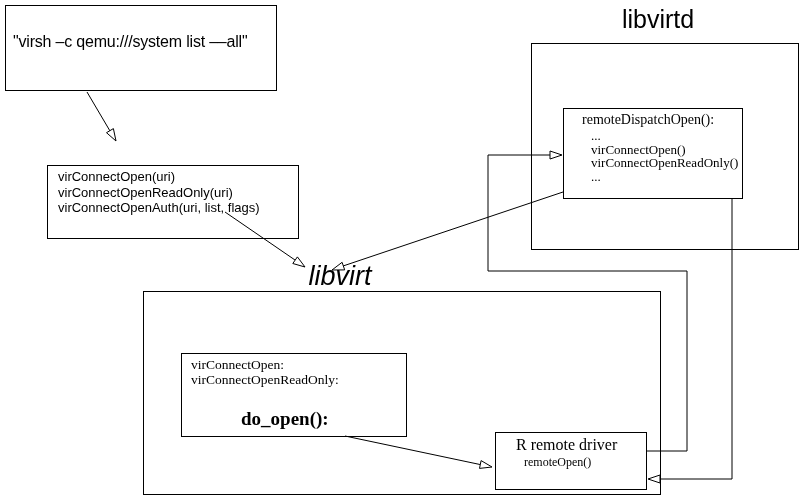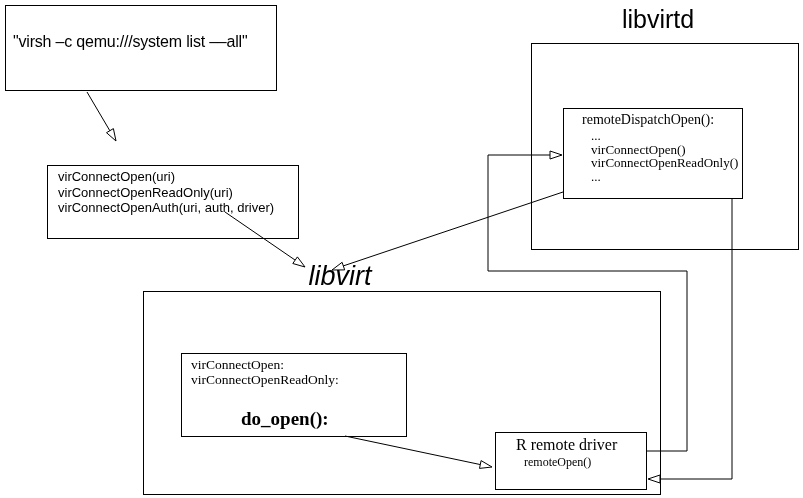--- a/index.html
+++ b/index.html
@@ -81,21 +81,21 @@
   </svg>
 
   <div class="box virsh layer">
     <span class="virsh-text">"virsh –c qemu:///system list ––all"</span>
   </div>
 
   <div class="box api layer">
     <div class="api-lines">
       <div>virConnectOpen(uri)</div>
       <div>virConnectOpenReadOnly(uri)</div>
-      <div>virConnectOpenAuth(uri, auth, driver)</div>
+      <div>virConnectOpenAuth(uri, list, flags)</div>
     </div>
   </div>
 
   <div class="title libvirtd">libvirtd</div>
   <div class="box libvirtd-outer layer"></div>
 
   <div class="box dispatch layer">
     <div class="dispatch-title">remoteDispatchOpen():</div>
     <div class="dispatch-body">
       <div>...</div>

